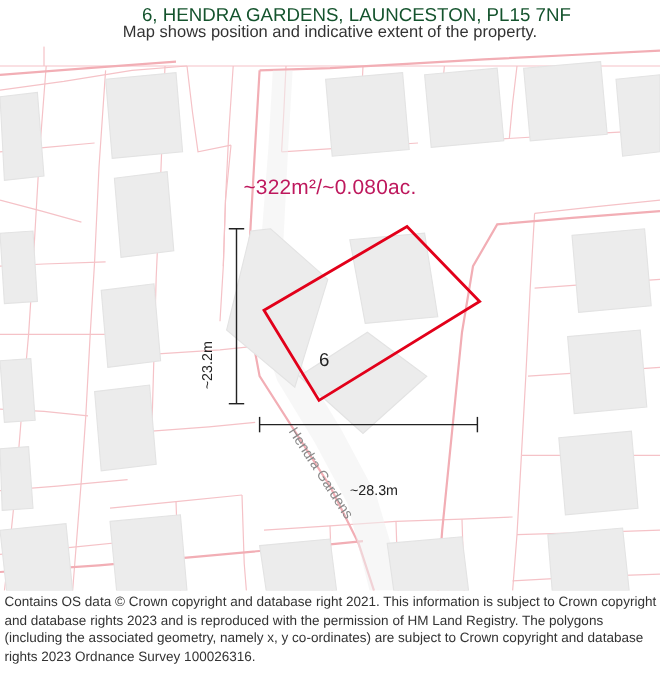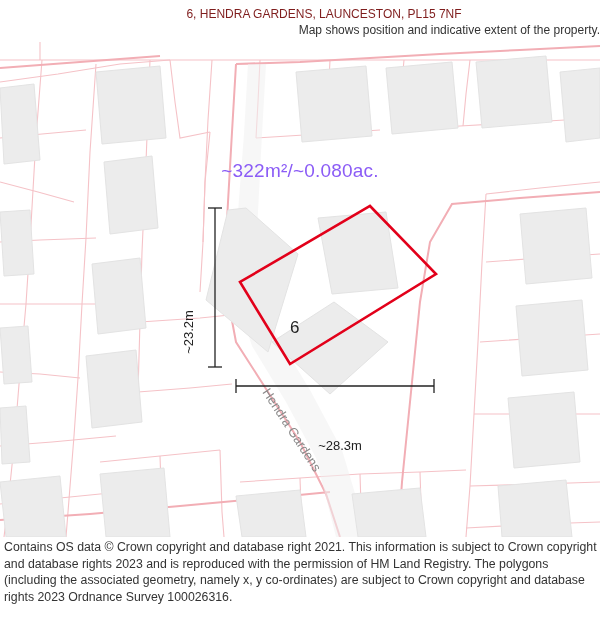--- a/index.html
+++ b/index.html
@@ -13,51 +13,50 @@
     font-family: "Liberation Sans", sans-serif;
     color: #222222;
     overflow: hidden;
     position: relative;
   }
   .title-block {
     padding-top: 6px;
     text-align: center;
   }
   .title-line {
-    font-size: 12px;
-    color: #7f1d1d;
+    font-size: 17px;
+    color: #14532d;
     line-height: 16px;
     margin-left: 48px;
   }
   .subtitle-line {
-    font-size: 12px;
+    font-size: 15px;
     color: #333333;
     line-height: 16px;
-    text-align: right;
   }
   .map-wrap {
     position: absolute;
     left: 0;
     top: 42px;
     width: 600px;
     height: 495px;
     overflow: hidden;
     background: #ffffff;
   }
   .map-svg {
     display: block;
   }
   .area-label {
     position: absolute;
     left: 0;
     top: 118px;
     width: 600px;
     text-align: center;
     font-size: 19px;
-    color: #8b5cf6;
+    color: #be185d;
     letter-spacing: 0.2px;
   }
   .plot-number {
     position: absolute;
     left: 290px;
     top: 276px;
     font-size: 17px;
     color: #222222;
   }
   .dim-vertical {

